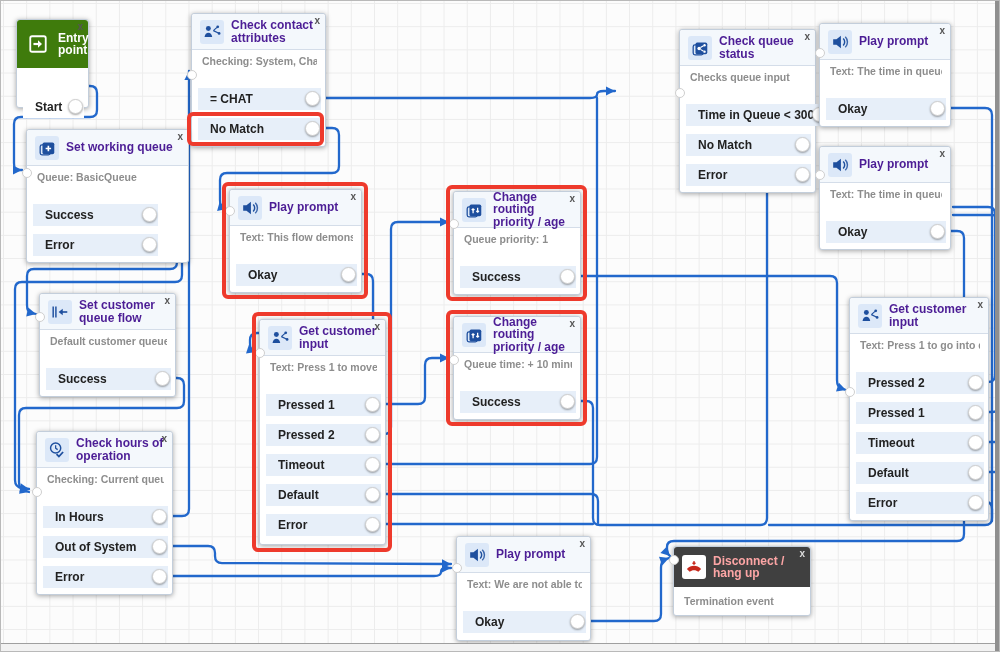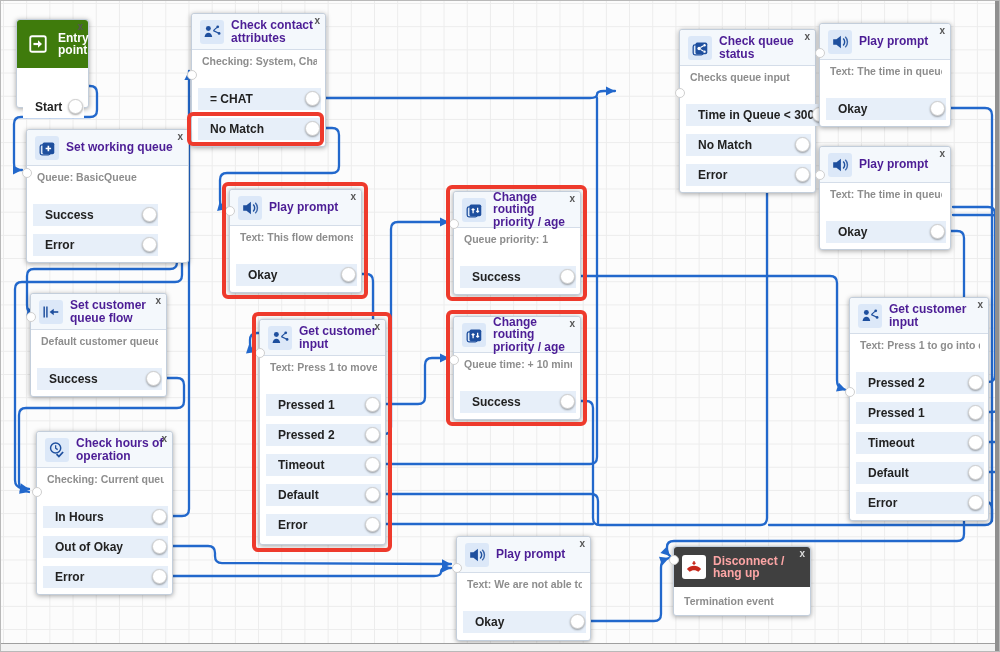--- a/index.html
+++ b/index.html
@@ -159,21 +159,21 @@
         <div class="row" style="top: 74px; width: 125px;">
           <span>Success</span>
           <span class="port"></span>
         </div>
         <div class="row" style="top: 104px; width: 125px;">
           <span>Error</span>
           <span class="port"></span>
         </div>
         <span class="inport" style="top: 38px;"></span>
       </div>
-      <div class="node action" style="left: 29px; top: 292px; width: 137px; height: 104px; padding-left: 15px;">
+      <div class="node action" style="left: 38px; top: 292px; width: 137px; height: 104px; padding-left: 15px;">
         <div class="hdr">
           <span class="iconbox">
             <svg width="20" height="20" viewBox="0 0 22 22">
               <path d="M3.5 5v12M6.5 5v12" stroke="#1e4f9e" stroke-width="1.6" fill="none"></path>
               <path d="M19 11H11" stroke="#1e4f9e" stroke-width="1.8" fill="none"></path>
               <path d="M14 7.5L9.5 11l4.5 3.5z" fill="#1e4f9e"></path>
             </svg>
           </span>
           <span class="ttl">Set customer queue flow</span>
         </div>
@@ -196,21 +196,21 @@
           </span>
           <span class="ttl">Check hours of operation</span>
         </div>
         <span class="close">x</span>
         <div class="desc">Checking: Current queue</div>
         <div class="row" style="top: 74px; width: 125px;">
           <span>In Hours</span>
           <span class="port"></span>
         </div>
         <div class="row" style="top: 104px; width: 125px;">
-          <span>Out of Okay</span>
+          <span>Out of System</span>
           <span class="port"></span>
         </div>
         <div class="row" style="top: 134px; width: 125px;">
           <span>Error</span>
           <span class="port"></span>
         </div>
         <span class="inport" style="top: 55px;"></span>
       </div>
       <div class="node action" style="left: 228px; top: 188px; width: 133px; height: 104px;">
         <div class="hdr">

